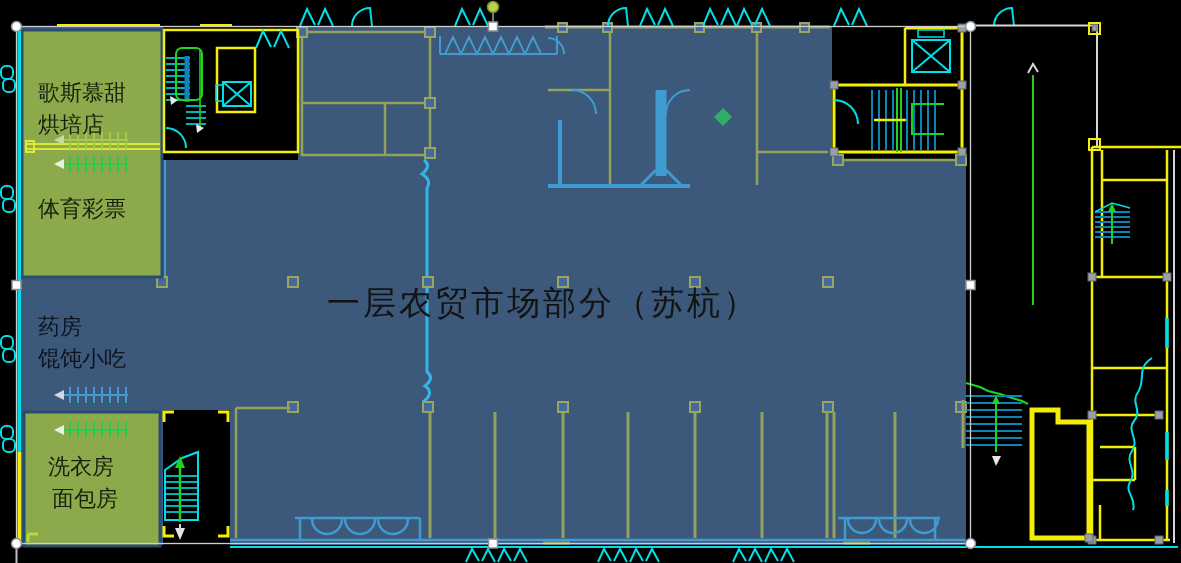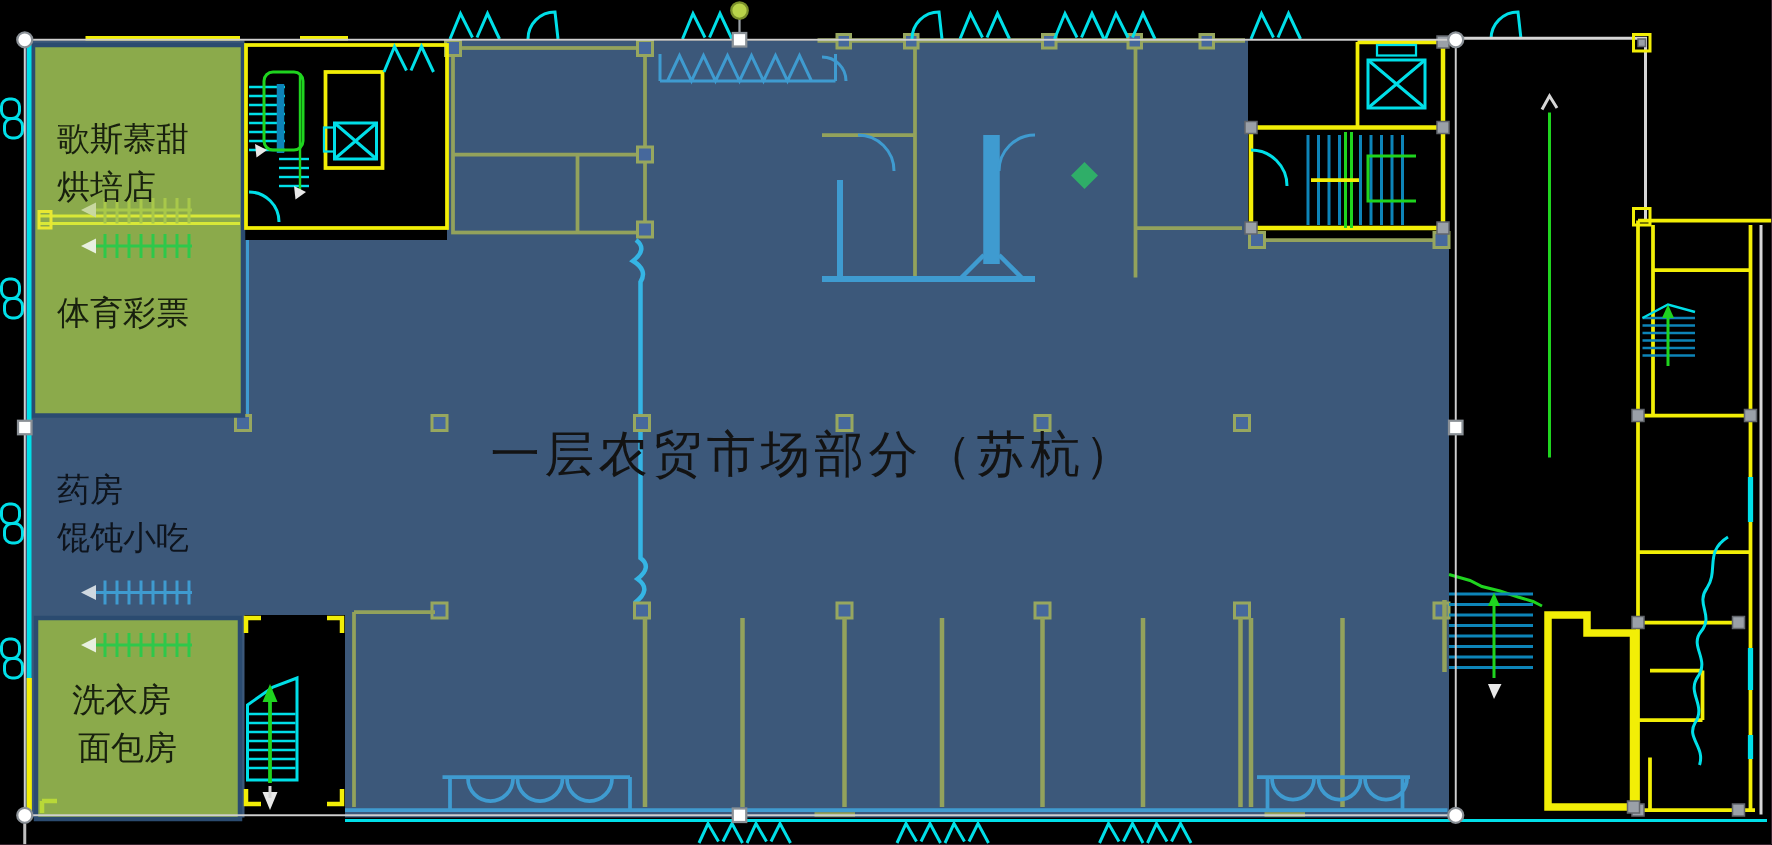--- a/index.html
+++ b/index.html
@@ -1,16 +1,16 @@
 <!DOCTYPE html>
 <html><head>
 <meta charset="utf-8">
 <style>
   html,body{margin:0;padding:0;background:#000;}
-  .stage{position:relative;width:1181px;height:563px;background:#f9a8d4;overflow:hidden;
+  .stage{position:relative;width:1181px;height:563px;background:#5eead4;overflow:hidden;
          font-family:"Liberation Serif","DejaVu Serif",serif;}
   svg{position:absolute;left:0;top:0;}
   
   .ly{stroke:#f2ee06;fill:none}
   .lc{stroke:#00dfe8;fill:none}
   .lg{stroke:#1fd41f;fill:none}
   .lw{stroke:#d6d6d6;fill:none}
   .ldb{stroke:#0d84b8;fill:none}
   
   .ty{stroke:#93a25c;fill:none}

